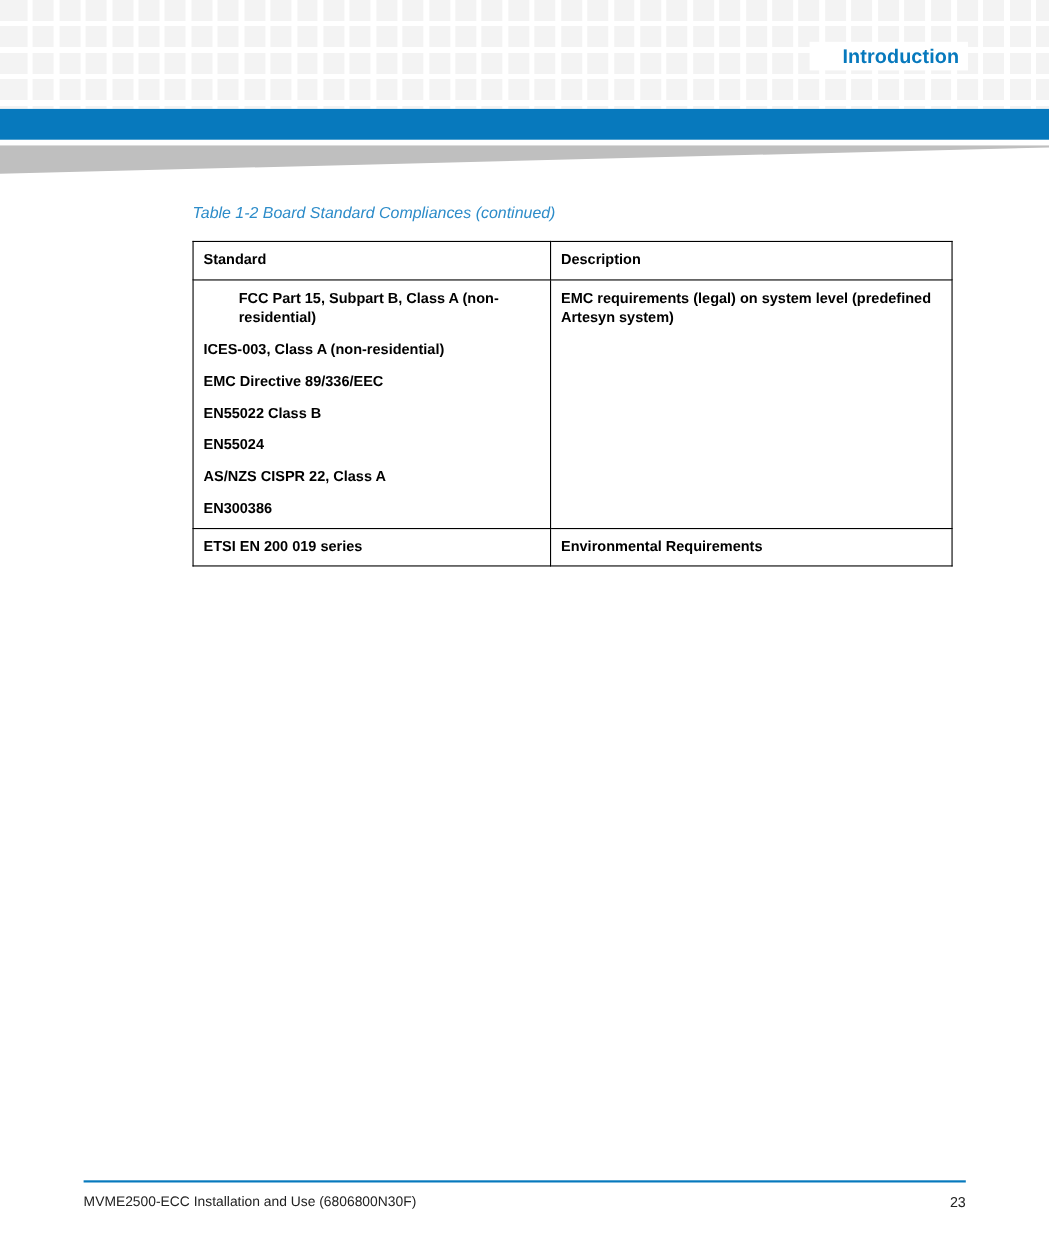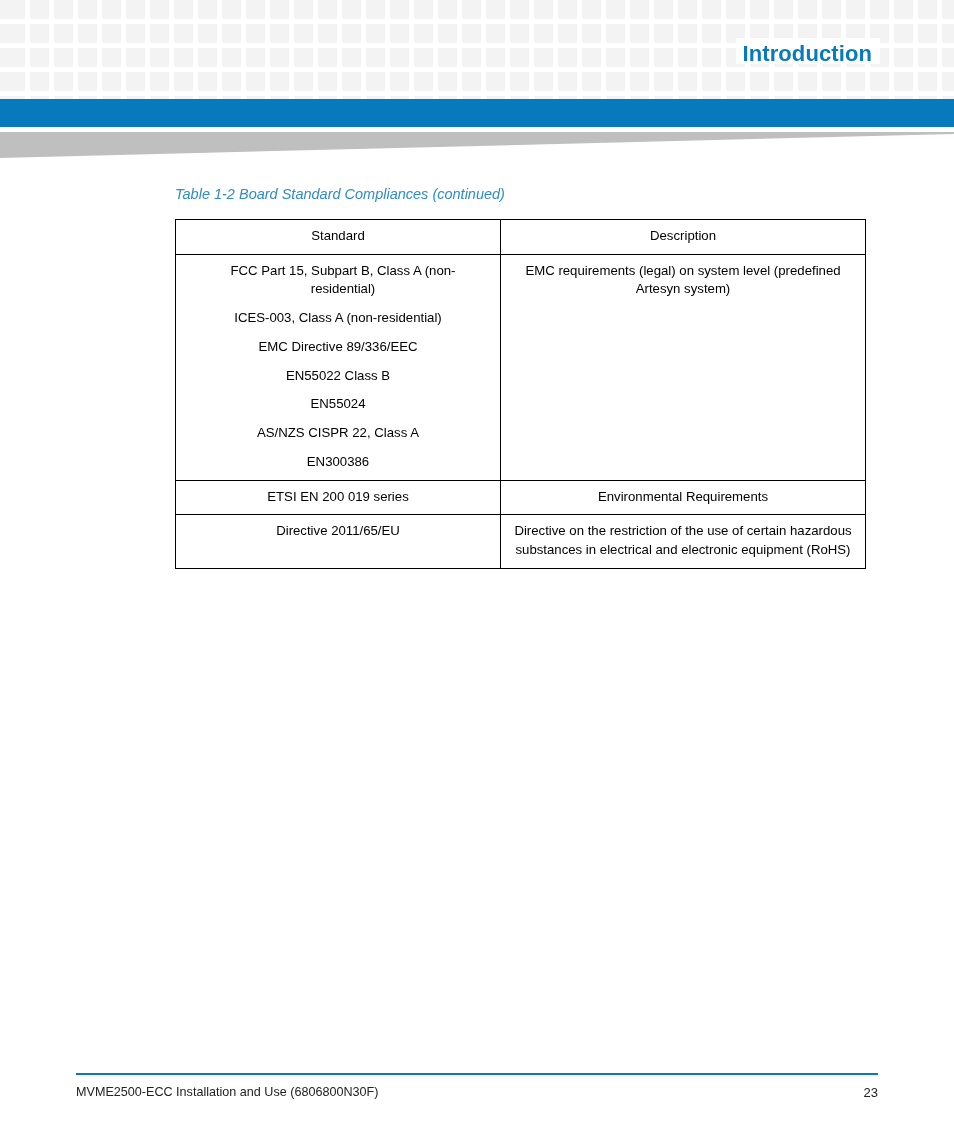--- a/index.html
+++ b/index.html
@@ -43,21 +43,21 @@
         #000 0px, #000 19px, transparent 19px, transparent 24px);
     mask-image:
       repeating-linear-gradient(to bottom,
         #000 0px, #000 19px, transparent 19px, transparent 24px);
     background-position: 6px 3px, 0 3px;
   }
   .header-title {
     position: absolute;
     right: 82px;
     top: 41px;
-    font-size: 22px;
+    font-size: 18px;
     font-weight: bold;
     color: #0779bd;
     letter-spacing: 0.1px;
     white-space: nowrap;
     z-index: 3;
   }
   .header-title-bg {
     position: absolute;
     right: 74px;
     top: 38px;
@@ -107,22 +107,22 @@
     left: 175px;
     top: 57px;
     width: 690px;
     border-collapse: collapse;
     table-layout: fixed;
   }
   table.compliance-table th,
   table.compliance-table td {
     border: 1px solid #000000;
     vertical-align: top;
-    text-align: center;
-    font-weight: normal;
+    text-align: left;
+    font-weight: bold;
     font-size: 13.2px;
     line-height: 1.42;
     padding: 7px 9px 8px 9px;
     color: #000000;
   }
   table.compliance-table col.c1 { width: 325px; }
   table.compliance-table col.c2 { width: 365px; }
 
   th.hdr-cell { padding-top: 6px; padding-bottom: 7px; }
 
@@ -224,30 +224,20 @@
         <td>
           <ul class="std-list">
             <li>ETSI EN 200 019 series</li>
           </ul>
         </td>
         <td>
           <div class="desc-lines">Environmental Requirements</div>
         </td>
       </tr>
 
-      <tr>
-        <td>
-          <ul class="std-list">
-            <li>Directive 2011/65/EU</li>
-          </ul>
-        </td>
-        <td>
-          <div class="desc-lines">Directive on the restriction of the use of certain hazardous substances in electrical and electronic equipment (RoHS)</div>
-        </td>
-      </tr>
 
     </tbody>
   </table>
 
 </div>
 
 <div class="page-footer">
   <div class="footer-rule"></div>
   <div class="footer-doc">MVME2500-ECC Installation and Use (6806800N30F)</div>
   <div class="footer-page">23</div>

